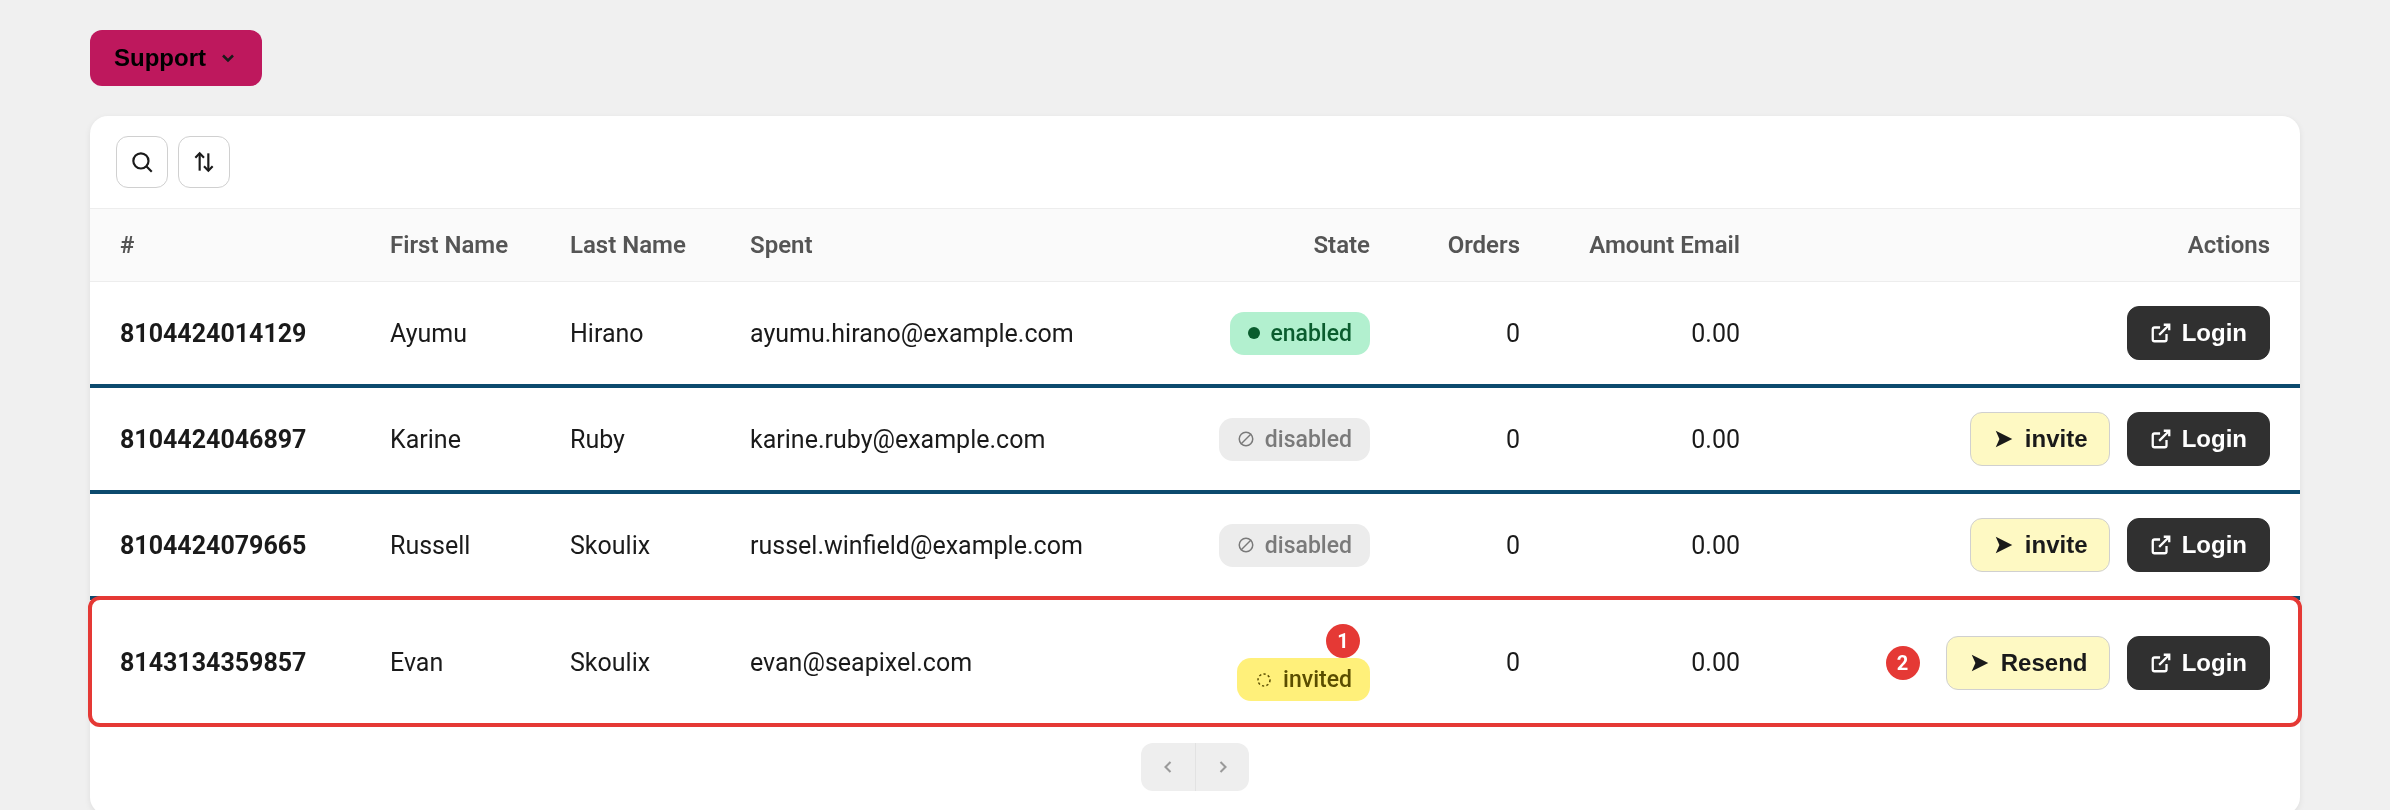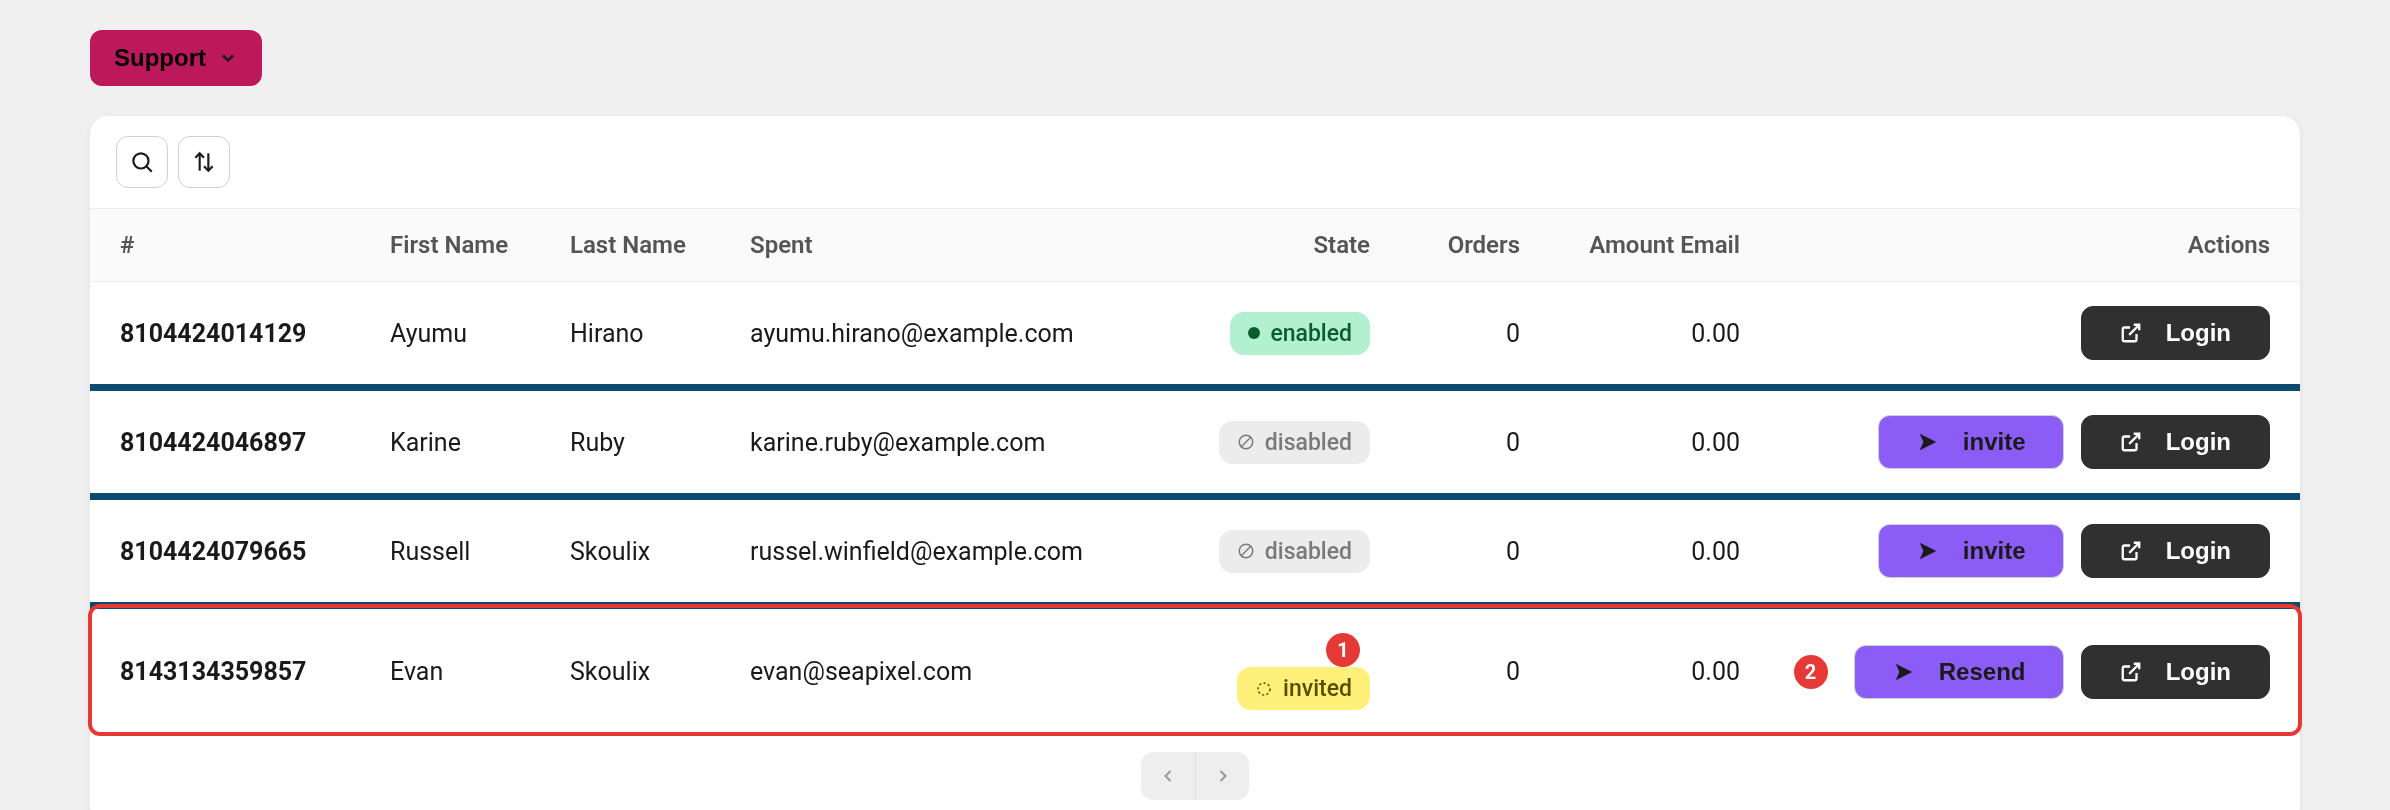--- a/index.html
+++ b/index.html
@@ -91,21 +91,21 @@
     color: #555;
     padding: 22px 20px;
     background: #fafafa;
     border-top: 1px solid #ededed;
     border-bottom: 1px solid #ededed;
   }
   thead th.right { text-align: right; }
   tbody td {
     padding: 24px 20px;
     font-size: 25px;
-    border-bottom: 7px solid #0c4a6e;
+    border-bottom: 4px solid #0c4a6e;
     vertical-align: middle;
   }
   tbody tr:last-child td { border-bottom: none; }
   td.id-cell { font-weight: 700; }
   td.right { text-align: right; }
   td.state-cell { text-align: right; }
   td.actions-cell { text-align: right; white-space: nowrap; }
 
   .badge {
     display: inline-flex;
@@ -120,31 +120,31 @@
   .badge-enabled { background: #b2f0cf; color: #0a5c2e; }
   .badge-enabled .dot { background: #0a5c2e; }
   .badge-disabled { background: #ececec; color: #7a7a7a; }
   .badge-disabled svg { width: 18px; height: 18px; stroke: #7a7a7a; fill: none; stroke-width: 2; }
   .badge-invited { background: #fff07a; color: #5a4d00; }
   .badge-invited svg { width: 18px; height: 18px; stroke: #5a4d00; fill: none; stroke-width: 2; }
 
   .btn {
     display: inline-flex;
     align-items: center;
-    gap: 24px;
+    gap: 10px;
     border-radius: 12px;
-    padding: 12px 38px;
+    padding: 12px 22px;
     font-size: 24px;
     font-weight: 600;
     cursor: pointer;
     vertical-align: middle;
     margin-left: 10px;
   }
   .btn-light {
-    background: #8b5cf6;
+    background: #fef9c3;
     border: 1px solid #d0d0d0;
     color: #1a1a1a;
     align-items: center;
   }
   .btn-light svg { width: 22px; height: 22px; stroke: #1a1a1a; fill: #1a1a1a; stroke-width: 0; }
   .btn-dark {
     background: #303030;
     border: 1px solid #303030;
     color: #fff;
   }

